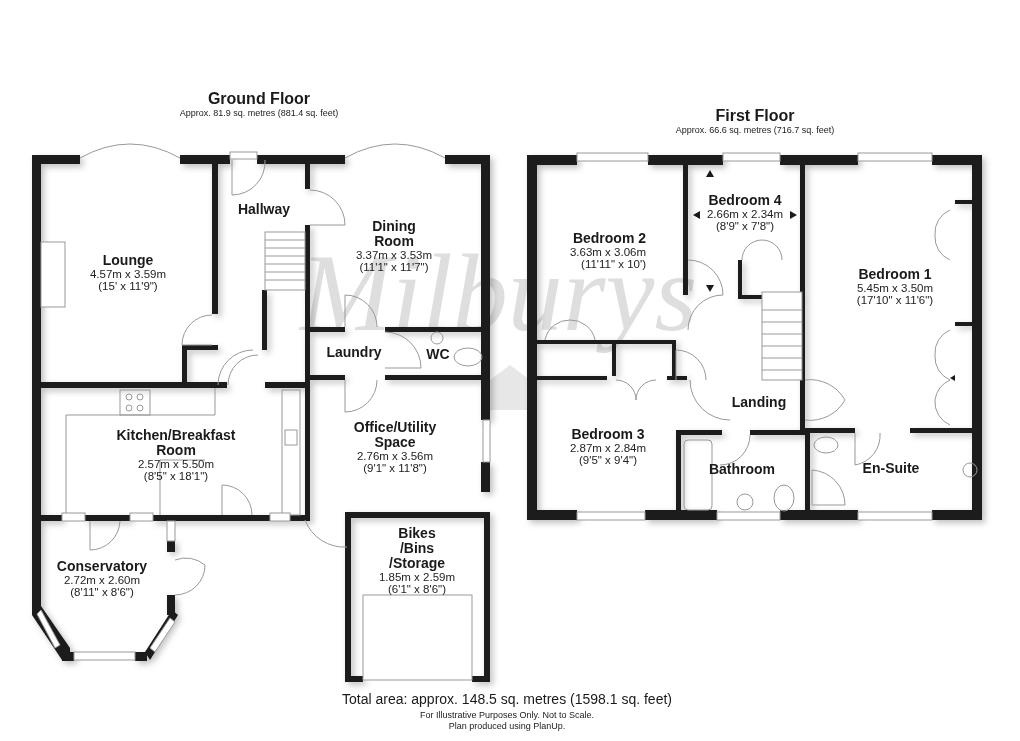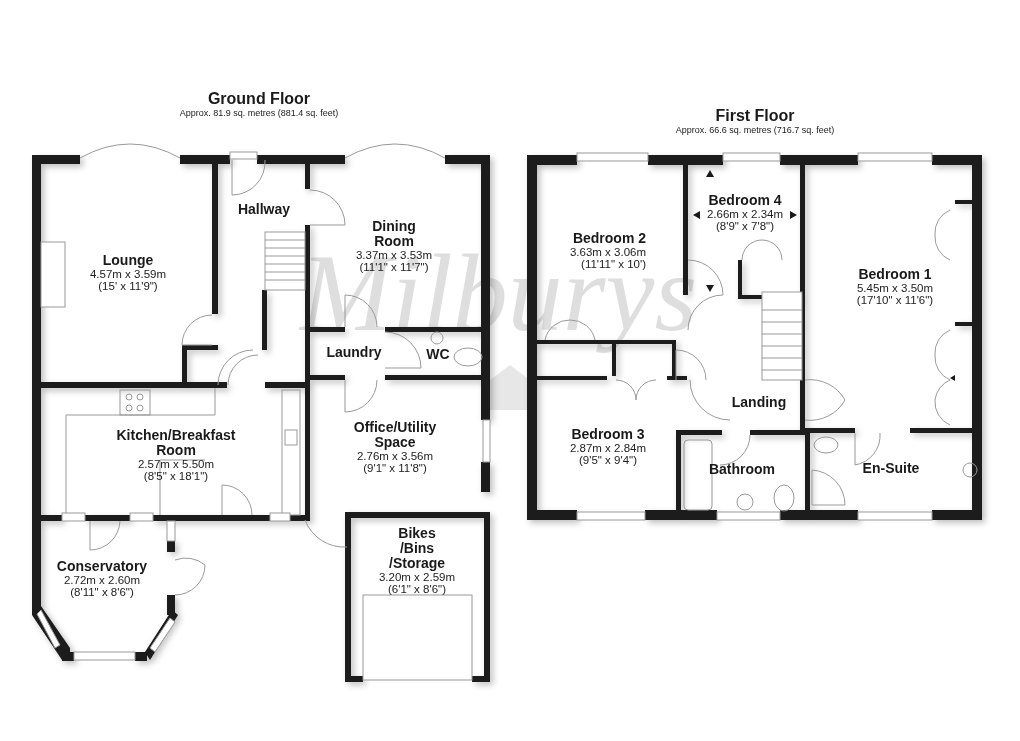--- a/index.html
+++ b/index.html
@@ -260,21 +260,21 @@
 </div>
 <div class="label" style="left:102px; top:559px;">
   <div class="room-name">Conservatory</div>
   <div class="room-dim">2.72m x 2.60m</div>
   <div class="room-dim">(8'11" x 8'6")</div>
 </div>
 <div class="label" style="left:417px; top:526px;">
   <div class="room-name">Bikes</div>
   <div class="room-name">/Bins</div>
   <div class="room-name">/Storage</div>
-  <div class="room-dim">3.20m x 2.59m</div>
+  <div class="room-dim">1.85m x 2.59m</div>
   <div class="room-dim">(6'1" x 8'6")</div>
 </div>
 
 <div class="label" style="left:608px; top:231px;text-align:right;">
   <div class="room-name">Bedroom 2</div>
   <div class="room-dim">3.63m x 3.06m</div>
   <div class="room-dim">(11'11" x 10')</div>
 </div>
 <div class="label" style="left:745px; top:193px;">
   <div class="room-name">Bedroom 4</div>
@@ -295,13 +295,16 @@
   <div class="room-dim">(9'5" x 9'4")</div>
 </div>
 <div class="label" style="left:742px; top:462px;">
   <div class="room-name">Bathroom</div>
 </div>
 <div class="label" style="left:891px; top:461px;">
   <div class="room-name">En-Suite</div>
 </div>
 
 <div class="label" style="left:507px; top:691px;">
+  <div class="total">Total area: approx. 148.5 sq. metres (1598.1 sq. feet)</div>
+  <div class="note" style="margin-top:3px;">For Illustrative Purposes Only. Not to Scale.</div>
+  <div class="note">Plan produced using PlanUp.</div>
 </div>
 
 </body></html>

